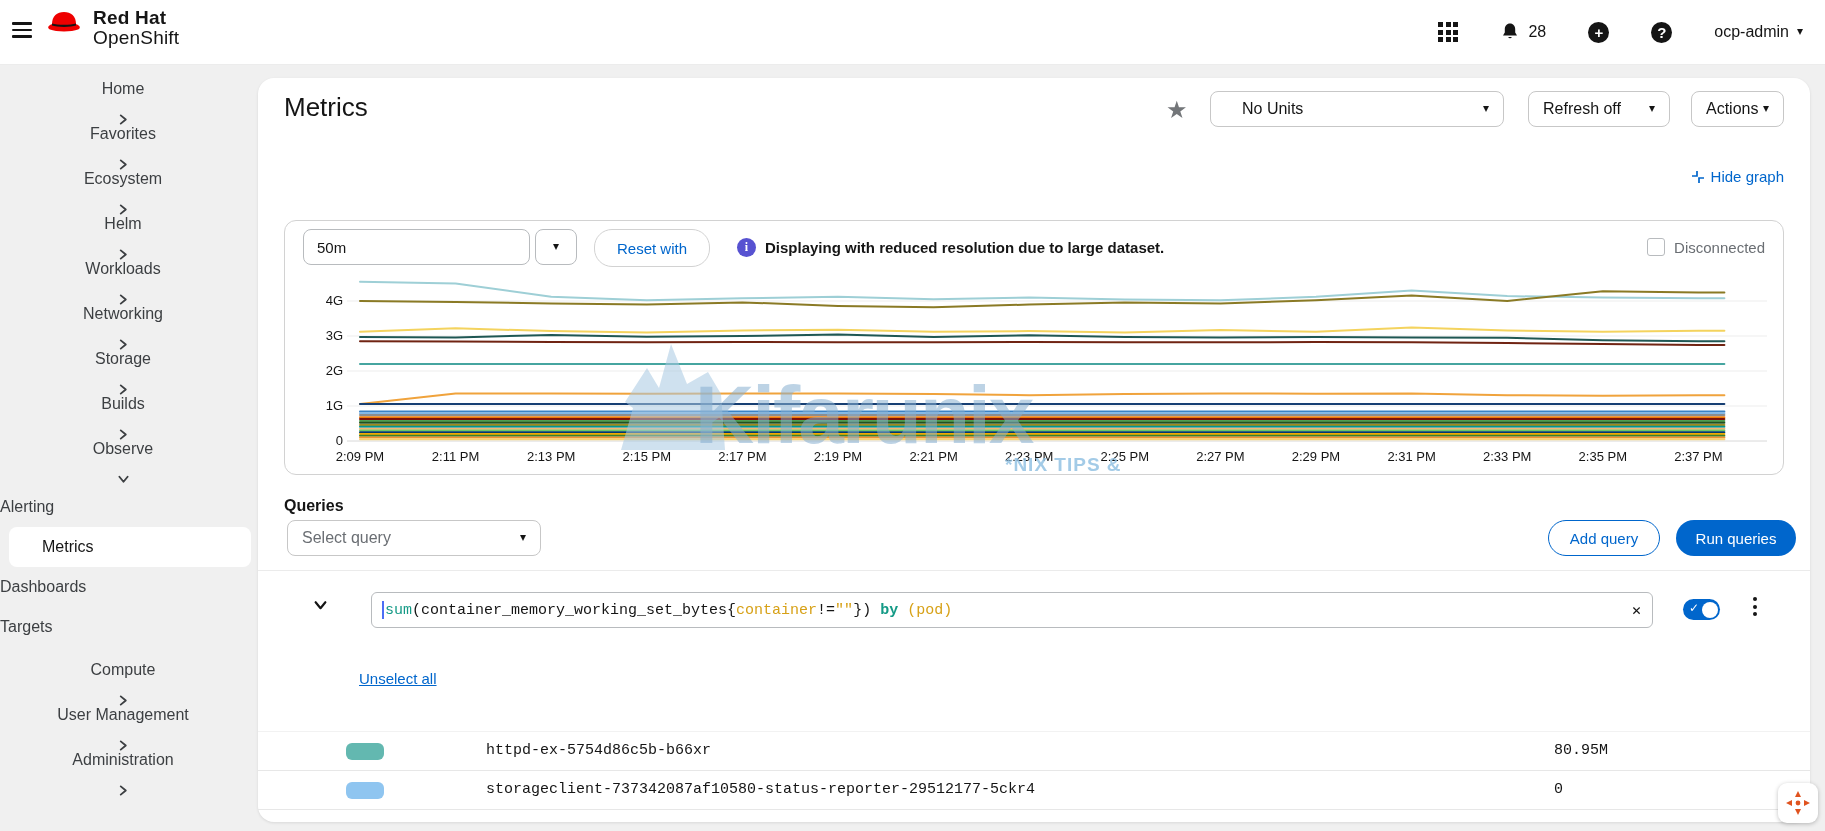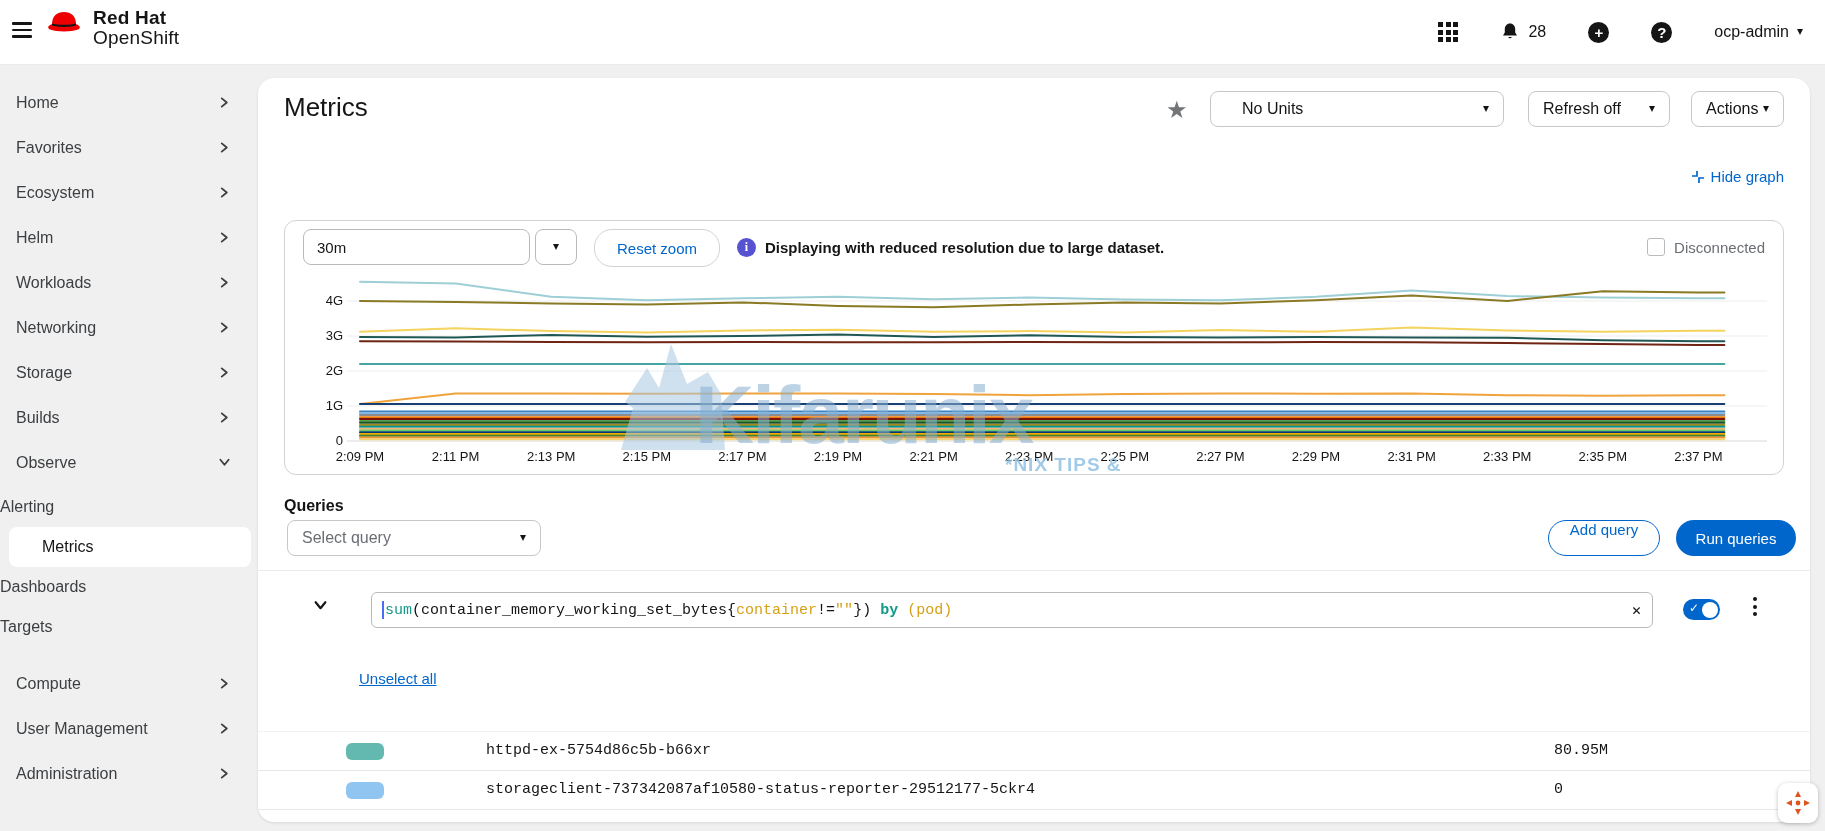--- a/index.html
+++ b/index.html
@@ -16,21 +16,21 @@
   .brand-l2{font-weight:500;font-size:19px;letter-spacing:.2px;}
   .mast-right{position:absolute;right:22px;top:0;height:64px;display:flex;align-items:center;gap:42px;}
   .m-icon{display:flex;align-items:center;gap:8px;cursor:pointer;font-size:16px;color:#151515;}
   .grid-icon{display:grid;grid-template-columns:repeat(3,5px);grid-gap:2.5px;}
   .grid-icon i{width:5px;height:5px;background:#151515;}
   .circle-glyph{width:21px;height:21px;border-radius:50%;background:#151515;color:#fff;display:flex;align-items:center;justify-content:center;font-size:15px;font-weight:700;}
   .caret{display:inline-block;font-size:12px;color:#151515;transform:translateY(-1px);}
 
   
   .sidebar{position:absolute;top:64px;left:0;bottom:0;width:256px;background:#f0f0f0;padding-top:16px;box-sizing:border-box;}
-  .side-item{height:45px;display:flex;align-items:center;justify-content:space-between;padding:0 26px 0 16px;font-size:16px;color:#3c3f42;cursor:pointer;}
+  .side-item{height:45px;display:flex;align-items:center;justify-content:space-between;padding:0 26px 0 16px;font-size:16px;color:#3c3f42;cursor:pointer;flex-direction:column;}
   .side-sub{padding:2px 0;}
   .side-subitem{height:40px;display:flex;align-items:center;font-size:16px;color:#3c3f42;cursor:pointer;}
   .side-subitem.selected{background:#fff;margin-left:9px;margin-right:5px;padding-left:33px;border-radius:8px;color:#151515;}
   .chev svg{display:block;}
   .chev.down svg{transform:rotate(90deg);}
   .side-gap{height:12px;}
 
   
   .main{position:absolute;left:256px;top:64px;right:0;bottom:0;background:#f0f0f0;}
   .card{position:absolute;left:2px;top:14px;width:1552px;height:744px;background:#fff;border-radius:16px;box-shadow:0 1px 3px rgba(0,0,0,.1);}
@@ -60,21 +60,21 @@
 
   .watermark{position:absolute;left:300px;top:55px;pointer-events:none;}
   .wm-rhino{position:absolute;left:28px;top:62px;opacity:.55;}
   .wm-title{position:absolute;left:110px;top:98px;font-size:82px;font-weight:800;letter-spacing:-2px;color:rgba(134,175,208,.55);line-height:1;}
   .wm-sub{position:absolute;left:420px;top:178px;font-size:19px;font-weight:700;letter-spacing:1px;color:rgba(147,194,227,.85);}
 
   
   .q-head{position:absolute;left:26px;top:419px;font-size:16px;font-weight:700;}
   .dd-selectq{left:29px;top:442px;width:254px;color:#6a6e73;}
   .btn-add{position:absolute;left:1290px;top:442px;width:112px;height:36px;border:1px solid #06c;border-radius:18px;background:#fff;color:#06c;
-      font-size:15px;display:flex;justify-content:center;cursor:pointer;box-sizing:border-box;}
+      font-size:15px;display:flex;align-items:center;justify-content:center;cursor:pointer;box-sizing:border-box;}
   .btn-run{position:absolute;left:1418px;top:442px;width:120px;height:36px;border:none;border-radius:18px;background:#06c;color:#fff;
       font-size:15px;display:flex;align-items:center;justify-content:center;cursor:pointer;}
   .q-divider{position:absolute;left:0;right:0;top:492px;border-top:1px solid #ebebeb;}
   .q-exp-caret{position:absolute;left:56px;top:520px;cursor:pointer;}
   .q-input{position:absolute;left:113px;top:514px;width:1282px;height:36px;border:1px solid #b8bbbe;border-radius:6px;box-sizing:border-box;
       background:#fff;display:flex;align-items:center;padding:0 34px 0 10px;font-size:15px;}
   .q-x{position:absolute;right:11px;top:8px;font-size:15px;color:#151515;cursor:pointer;}
   .cursor-bar{display:inline-block;width:2px;height:18px;background:#4c6ef5;margin-right:1px;}
   .tk-plain{color:#151515;}
   .tk-fn{color:#149a86;}
@@ -292,27 +292,27 @@
     <div class="hide-graph">
       <svg width="14" height="14" viewBox="0 0 14 14">
         <path d="M6 1 L6 6 L1 6" fill="none" stroke="#06c" stroke-width="1.7"></path>
         <path d="M8 13 L8 8 L13 8" fill="none" stroke="#06c" stroke-width="1.7"></path>
       </svg>
       <span>Hide graph</span>
     </div>
 
     <div class="gpanel">
       <div class="ts-input">
-        <span>30m</span>
+        <span>50m</span>
       </div>
       <div class="ts-caret">
         <span class="caret">▾</span>
       </div>
       <div class="reset-zoom">
-        <span>Reset zoom</span>
+        <span>Reset with</span>
       </div>
       <div class="info-ico">i</div>
       <div class="info-msg">Displaying with reduced resolution due to large dataset.</div>
       <div class="disc">
         <span class="box"></span>
         <span>Disconnected</span>
       </div>
 
       <svg id="chart-svg" width="1470" height="202">
           <line x1="48" y1="172" x2="1468" y2="172" stroke="#d8d8d8" stroke-width="1"></line>

